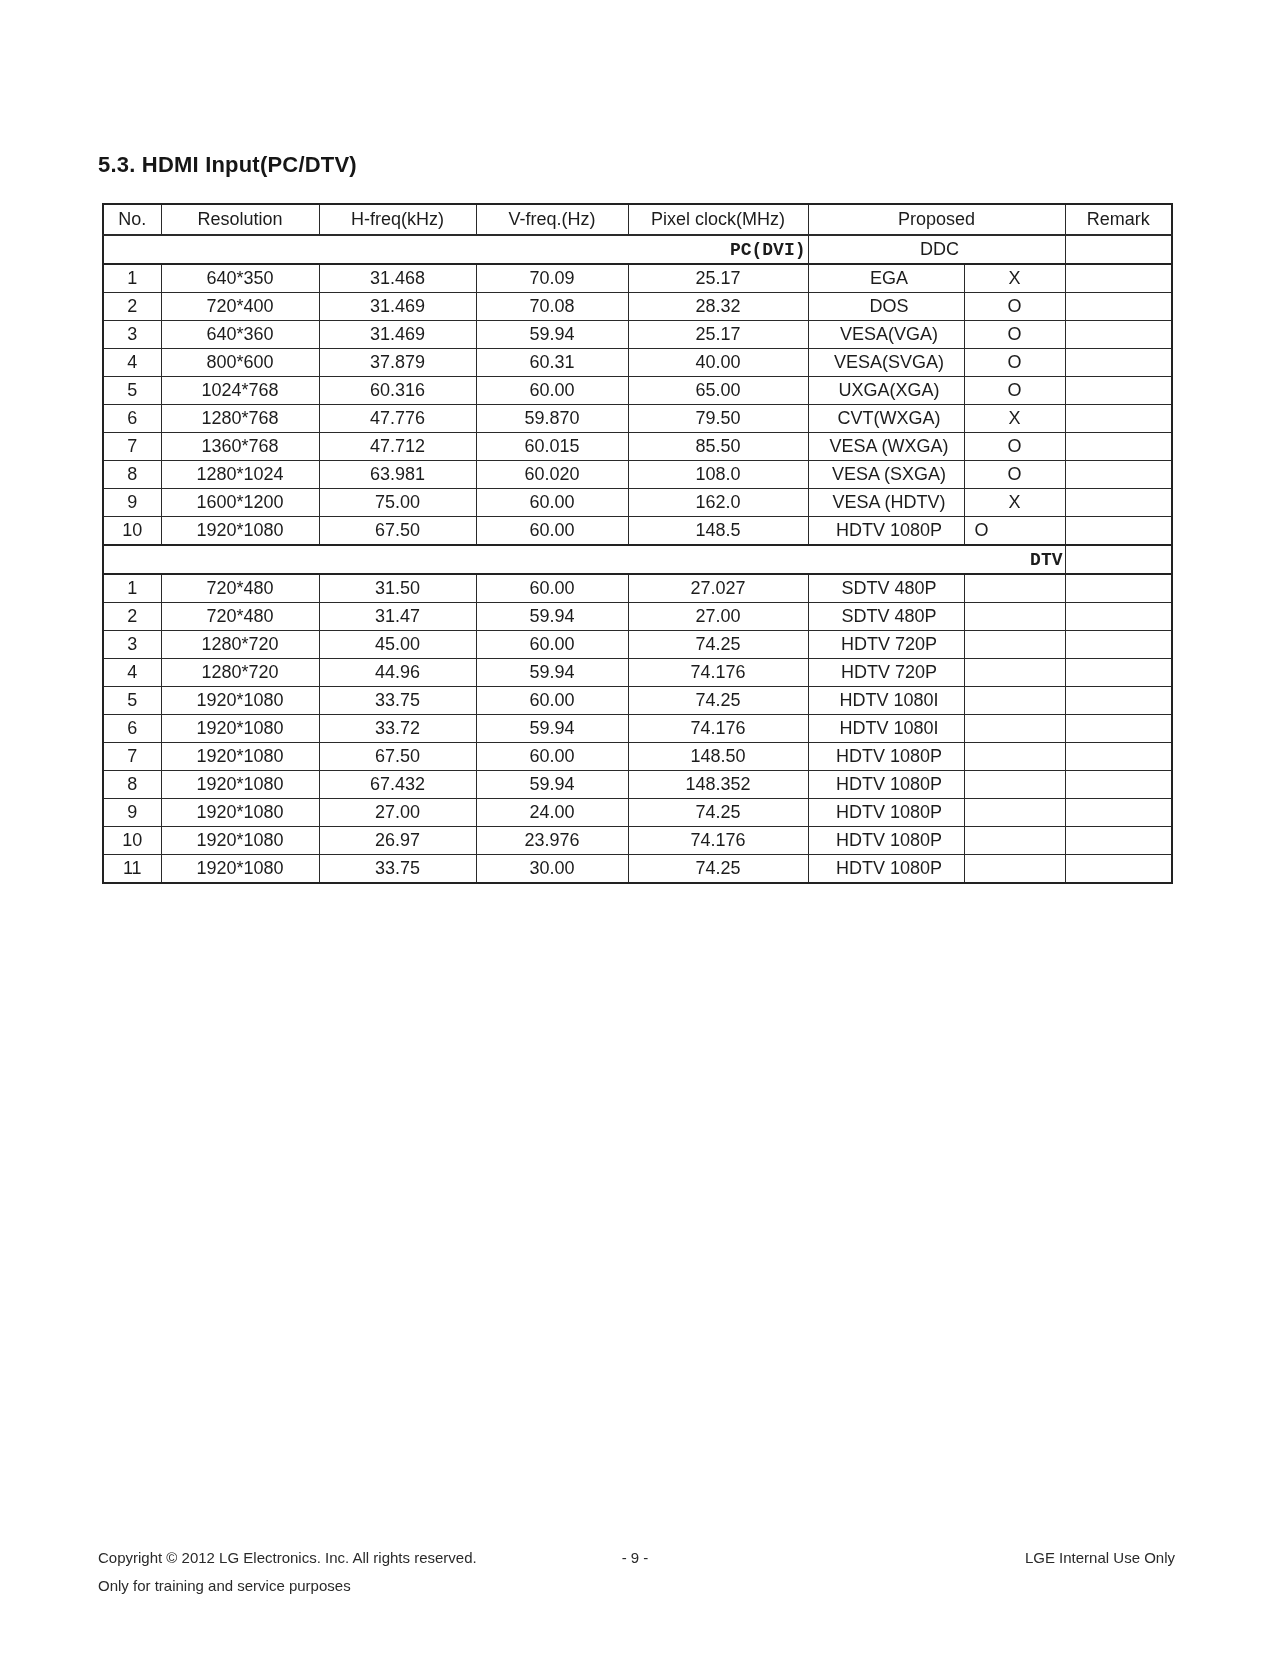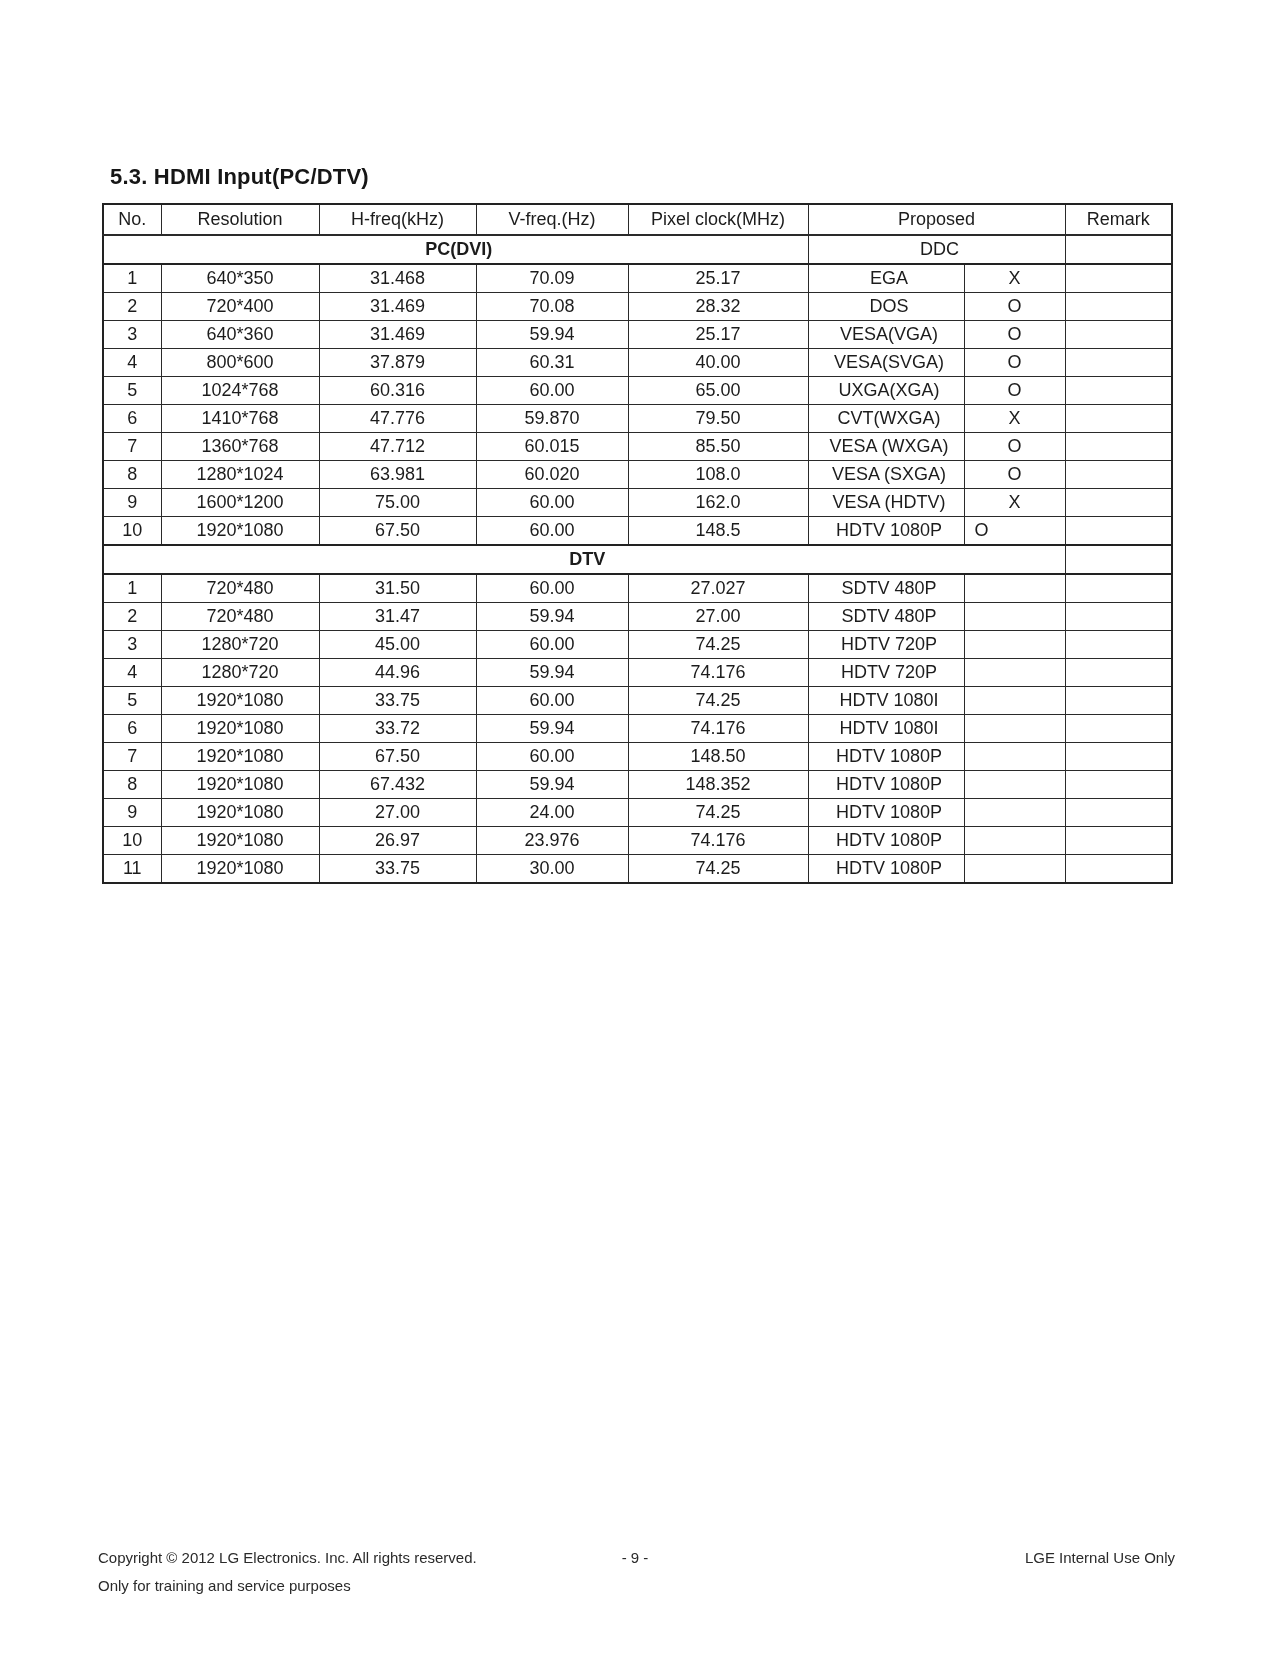--- a/index.html
+++ b/index.html
@@ -7,21 +7,21 @@
     width: 1270px; height: 1654px;
     background: #ffffff;
     font-family: "Liberation Sans", sans-serif;
     color: #1c1c1c;
     position: relative;
   }
   .page { position: absolute; inset: 0; }
 
   .title {
     position: absolute; left: 98px; top: 152px;
-    font-size: 22px; font-weight: bold; margin: 12px;
+    font-size: 22px; font-weight: bold; margin: 0;
     letter-spacing: 0.2px; color: #161616;
   }
 
   table.spec-table {
     position: absolute; left: 102px; top: 203px;
     width: 1069px;
     border-collapse: collapse; table-layout: fixed;
     font-size: 18px; color: #1c1c1c;
     border: 2px solid #222;
   }
@@ -31,21 +31,21 @@
     height: 27px;
     text-align: center;
     white-space: nowrap; overflow: hidden;
     font-weight: normal;
   }
   .spec-table thead th { height: 29px; border-bottom-width: 2px; }
   .spec-table tr.section-row td {
     border-top: 2px solid #222; border-bottom: 2px solid #222;
   }
   .spec-table td.section-label {
-    text-align: center; padding-left: 8px; font-weight: bold;
+    text-align: right; padding-left: 8px; font-weight: bold; font-family: Liberation Mono, monospace;
   }
   .spec-table td.proposed-note,
   .spec-table td.proposed-name { text-align: center; padding-left: 8px; }
   .spec-table td.mark-left { text-align: left; padding-left: 10px; }
 
   .footer span, .footer div { font-size: 15px; color: #2a2a2a; }
   .footer-line1 { position: absolute; left: 98px; top: 1549px; }
   .footer-line2 { position: absolute; left: 98px; top: 1577px; }
   .page-number  { position: absolute; left: 0; top: 1549px; width: 1270px; text-align: center; }
   .internal-note{ position: absolute; right: 95px; top: 1549px; }
@@ -130,21 +130,21 @@
           <td>1024*768</td>
           <td>60.316</td>
           <td>60.00</td>
           <td>65.00</td>
           <td class="proposed-name">UXGA(XGA)</td>
           <td>O</td>
           <td></td>
         </tr>
         <tr>
           <td>6</td>
-          <td>1410*768</td>
+          <td>1280*768</td>
           <td>47.776</td>
           <td>59.870</td>
           <td>79.50</td>
           <td class="proposed-name">CVT(WXGA)</td>
           <td>X</td>
           <td></td>
         </tr>
         <tr>
           <td>7</td>
           <td>1360*768</td>

